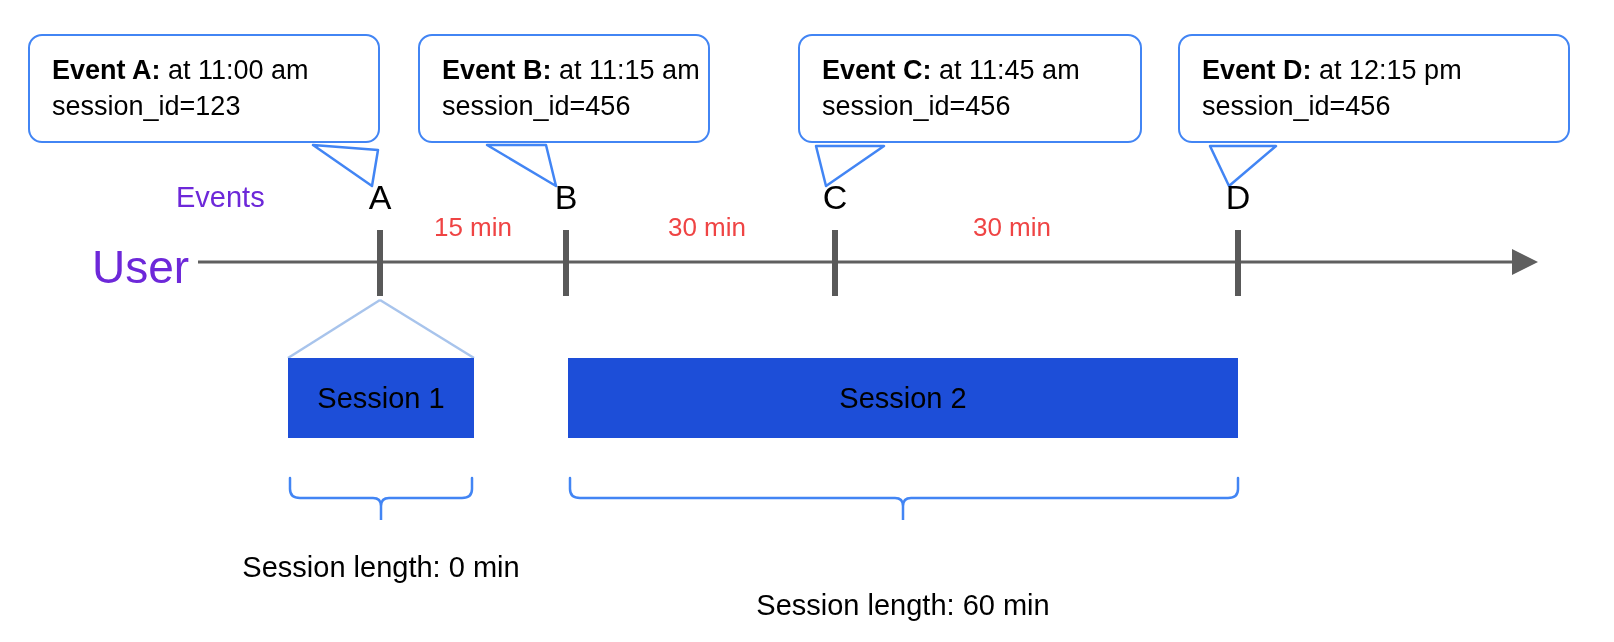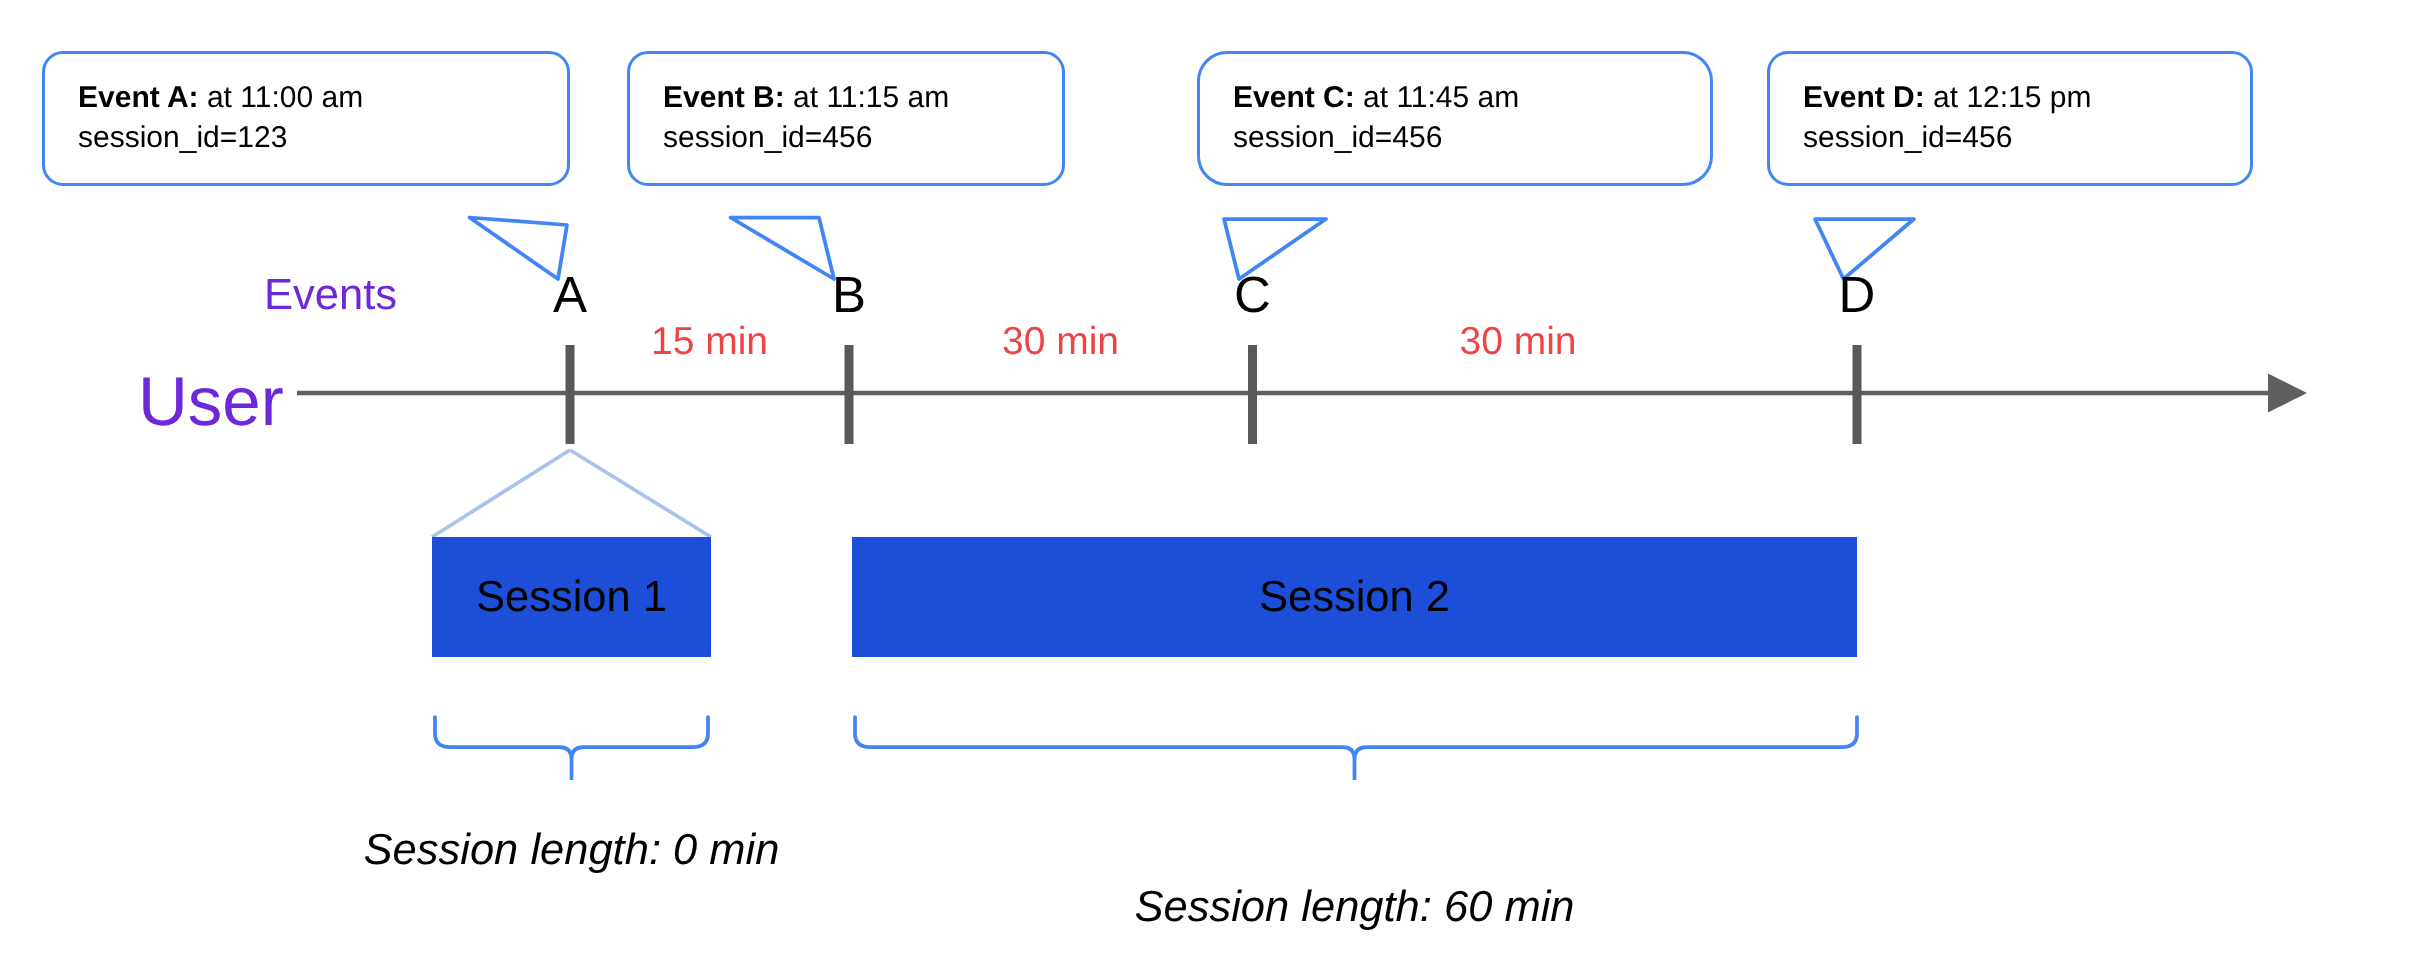--- a/index.html
+++ b/index.html
@@ -24,21 +24,21 @@
   }
 
   
   .callout {
     position: absolute;
     box-sizing: border-box;
     border: 2.5px solid #4285f4;
     border-radius: 14px;
     background: #ffffff;
     padding: 16px 18px 16px 22px;
-    font-size: 20px;
+    font-size: 27px;
     line-height: 1.35;
     color: #000000;
     white-space: nowrap;
   }
   .callout .line { display: block; }
   .callout b {
     font-weight: bold;
   }
 
   
@@ -83,21 +83,20 @@
   }
 
   
   .session-length {
     position: absolute;
     font-size: 29px;
     color: #000000;
     text-align: center;
     transform: translateX(-50%);
     white-space: nowrap;
-    font-style: italic;
   }
 </style>
 </head>
 <body>
 
 <div id="stage">
 
   <svg id="vector-layer" viewBox="0 0 1614 642">
 
     <g>
@@ -127,26 +126,26 @@
   <div class="callout" style="left:28px;  top:34px; width:352px;">
     <span class="line"><b>Event A:</b><span> at 11:00 am</span></span>
     <span class="line">session_id=123</span>
   </div>
 
   <div class="callout" style="left:418px; top:34px; width:292px;">
     <span class="line"><b>Event B:</b><span> at 11:15 am</span></span>
     <span class="line">session_id=456</span>
   </div>
 
-  <div class="callout" style="left:798px; top:34px; width:344px;border-radius:20px;">
+  <div class="callout" style="left:798px; top:34px; width:344px;">
     <span class="line"><b>Event C:</b><span> at 11:45 am</span></span>
     <span class="line">session_id=456</span>
   </div>
 
-  <div class="callout" style="left:1178px; top:34px; width:324px;">
+  <div class="callout" style="left:1178px; top:34px; width:392px;">
     <span class="line"><b>Event D:</b><span> at 12:15 pm</span></span>
     <span class="line">session_id=456</span>
   </div>
 
   <div class="axis-label lane-label-events" style="left:176px; top:181px;">Events</div>
   <div class="axis-label lane-label-user" style="left:92px; top:240px;">User</div>
 
   <div class="event-letter" style="left:380px; top:178px;">A</div>
   <div class="event-letter" style="left:566px; top:178px;">B</div>
   <div class="event-letter" style="left:835px; top:178px;">C</div>

